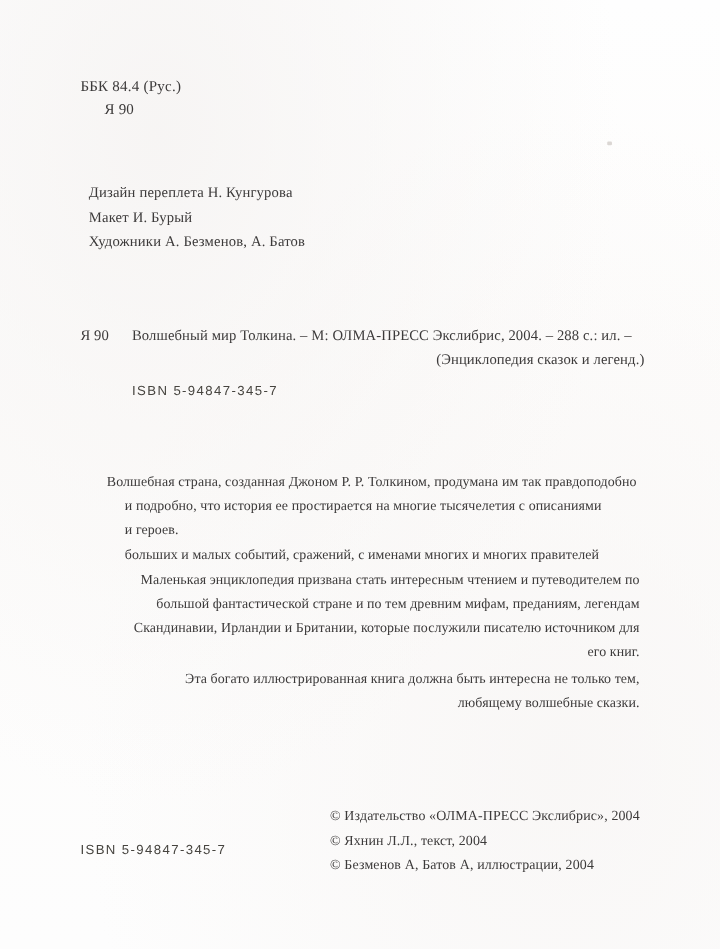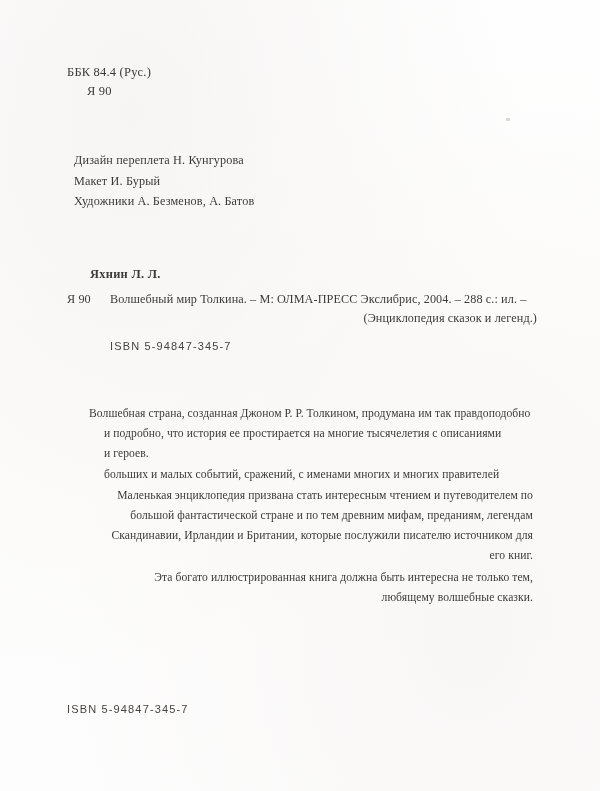--- a/index.html
+++ b/index.html
@@ -97,21 +97,21 @@
   
   .annot {
     left: 89px;
     top: 392px;
     width: 444px;
     font-size: 11.6px;
     line-height: 20.2px;
     letter-spacing: 0.08px;
   }
   .annot p {
-    margin: 12px 0 0 0;
+    margin: 0 0 0 0;
   }
   .annot p + p { margin-top: 1px; text-align: right; }
   .annot .ind { display: block; padding-left: 15px; }
 
   
   .copyr {
     left: 275px;
     top: 670px;
     font-size: 11.6px;
     line-height: 20.5px;
@@ -152,21 +152,20 @@
 
     <div class="blk speck"></div>
 
     <div class="blk credits">
       <div class="line">Дизайн переплета Н. Кунгурова</div>
       <div class="line">Макет И. Бурый</div>
       <div class="line">Художники А. Безменов, А. Батов</div>
     </div>
 
     <div class="blk cite">
-      <div class="cite-author">Яхнин Л. Л.</div>
       <div class="cite-main">
         <div class="cite-sign">Я 90</div>
         <div class="cite-text">
           <span class="line">Волшебный мир Толкина. – М: ОЛМА-ПРЕСС Экслибрис, 2004. – 288 с.: ил. –</span>
           <span class="l2">(Энциклопедия сказок и легенд.)</span>
         </div>
       </div>
       <div class="cite-isbn">ISBN 5-94847-345-7</div>
     </div>
 
@@ -182,17 +181,22 @@
         <span class="ind">большой фантастической стране и по тем древним мифам, преданиям, легендам</span>
         <span class="ind">Скандинавии, Ирландии и Британии, которые послужили писателю источником для</span>
         <span class="ind">его книг.</span>
       </p>
       <p>
         <span>Эта богато иллюстрированная книга должна быть интересна не только тем,</span>
         <span class="ind">любящему волшебные сказки.</span>
       </p>
     </div>
 
+    <div class="blk copyr">
+      <div class="line">© Издательство «ОЛМА-ПРЕСС Экслибрис», 2004</div>
+      <div class="line">© Яхнин Л.Л., текст, 2004</div>
+      <div class="line">© Безменов А, Батов А, иллюстрации, 2004</div>
+    </div>
 
     <div class="blk isbn-bottom">ISBN 5-94847-345-7</div>
 
   </div>
 </div>
 
 </body></html>

